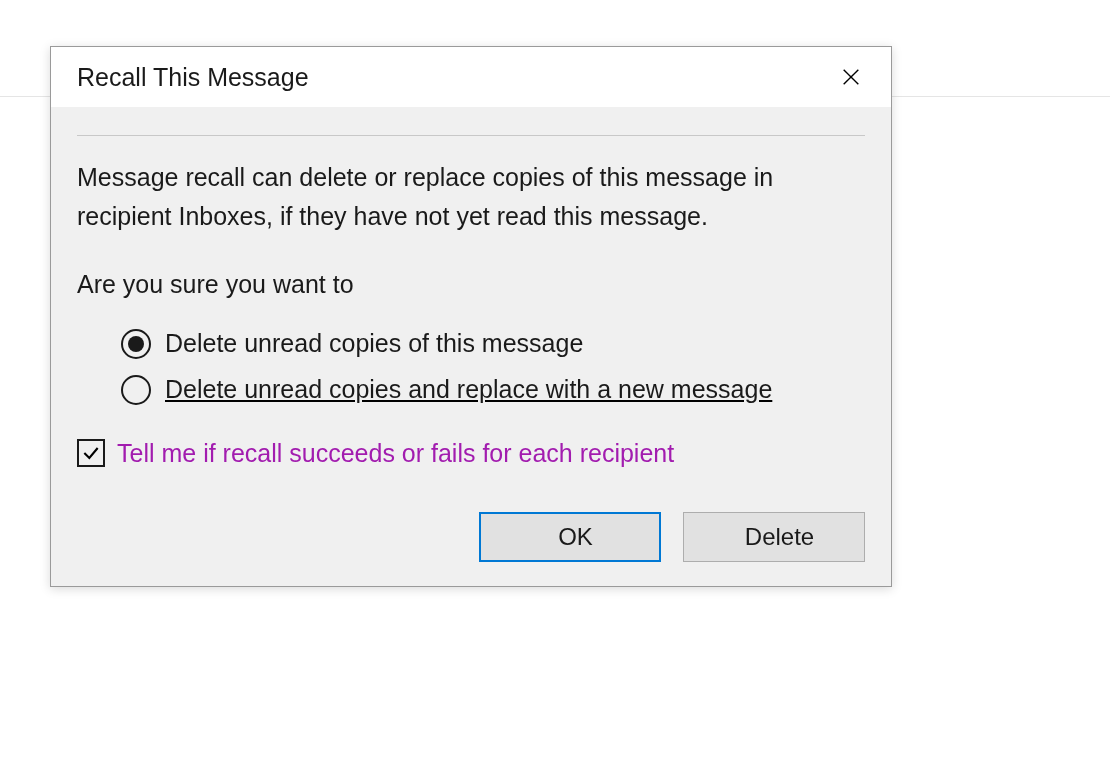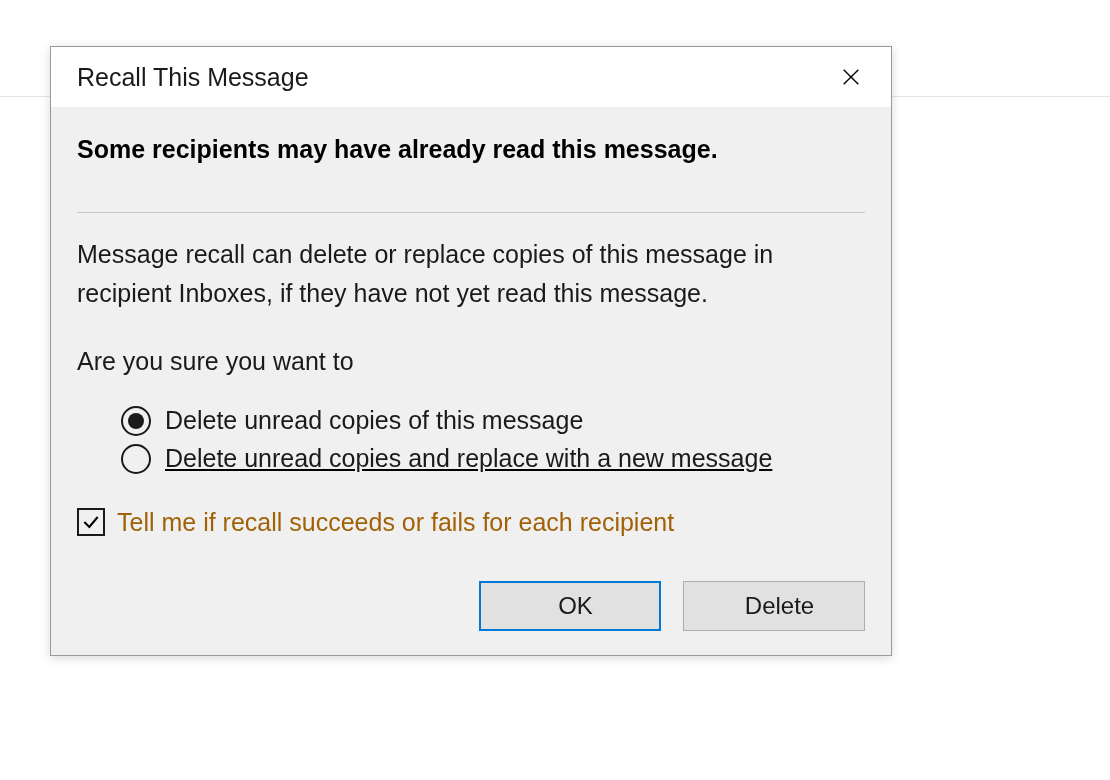--- a/index.html
+++ b/index.html
@@ -79,21 +79,21 @@
       margin-bottom: 30px;
     }
     .radio-group {
       margin-left: 44px;
       margin-bottom: 34px;
     }
     .radio-item {
       display: flex;
       align-items: center;
       gap: 14px;
-      margin-bottom: 8px;
+      margin-bottom: 16px;
       cursor: pointer;
     }
     .radio-item:last-child { margin-bottom: 0; text-decoration: underline; }
     .radio-circle {
       width: 30px;
       height: 30px;
       border: 2px solid #1a1a1a;
       border-radius: 50%;
       display: flex;
       align-items: center;
@@ -125,21 +125,21 @@
       align-items: center;
       justify-content: center;
       flex-shrink: 0;
     }
     .checkbox-box svg {
       width: 20px;
       height: 20px;
     }
     .checkbox-label {
       font-size: 25px;
-      color: #a16207;
+      color: #a21caf;
     }
     .button-row {
       display: flex;
       justify-content: flex-end;
       gap: 22px;
     }
     .btn {
       width: 182px;
       height: 50px;
       font-size: 24px;
@@ -164,21 +164,20 @@
     <div class="titlebar-title">Recall This Message</div>
     <div class="close-btn">
       <svg viewBox="0 0 24 24" fill="none" stroke="#000" stroke-width="1.5">
         <line x1="4" y1="4" x2="20" y2="20"></line>
         <line x1="20" y1="4" x2="4" y2="20"></line>
       </svg>
     </div>
   </div>
 
   <div class="body">
-    <div class="warning-heading">Some recipients may have already read this message.</div>
     <hr class="divider">
     <div class="description">Message recall can delete or replace copies of this message in recipient Inboxes, if they have not yet read this message.</div>
     <div class="prompt">Are you sure you want to</div>
 
     <div class="radio-group">
       <div class="radio-item">
         <div class="radio-circle">
           <div class="radio-dot"></div>
         </div>
         <div class="radio-label">Delete unread copies of this message</div>

